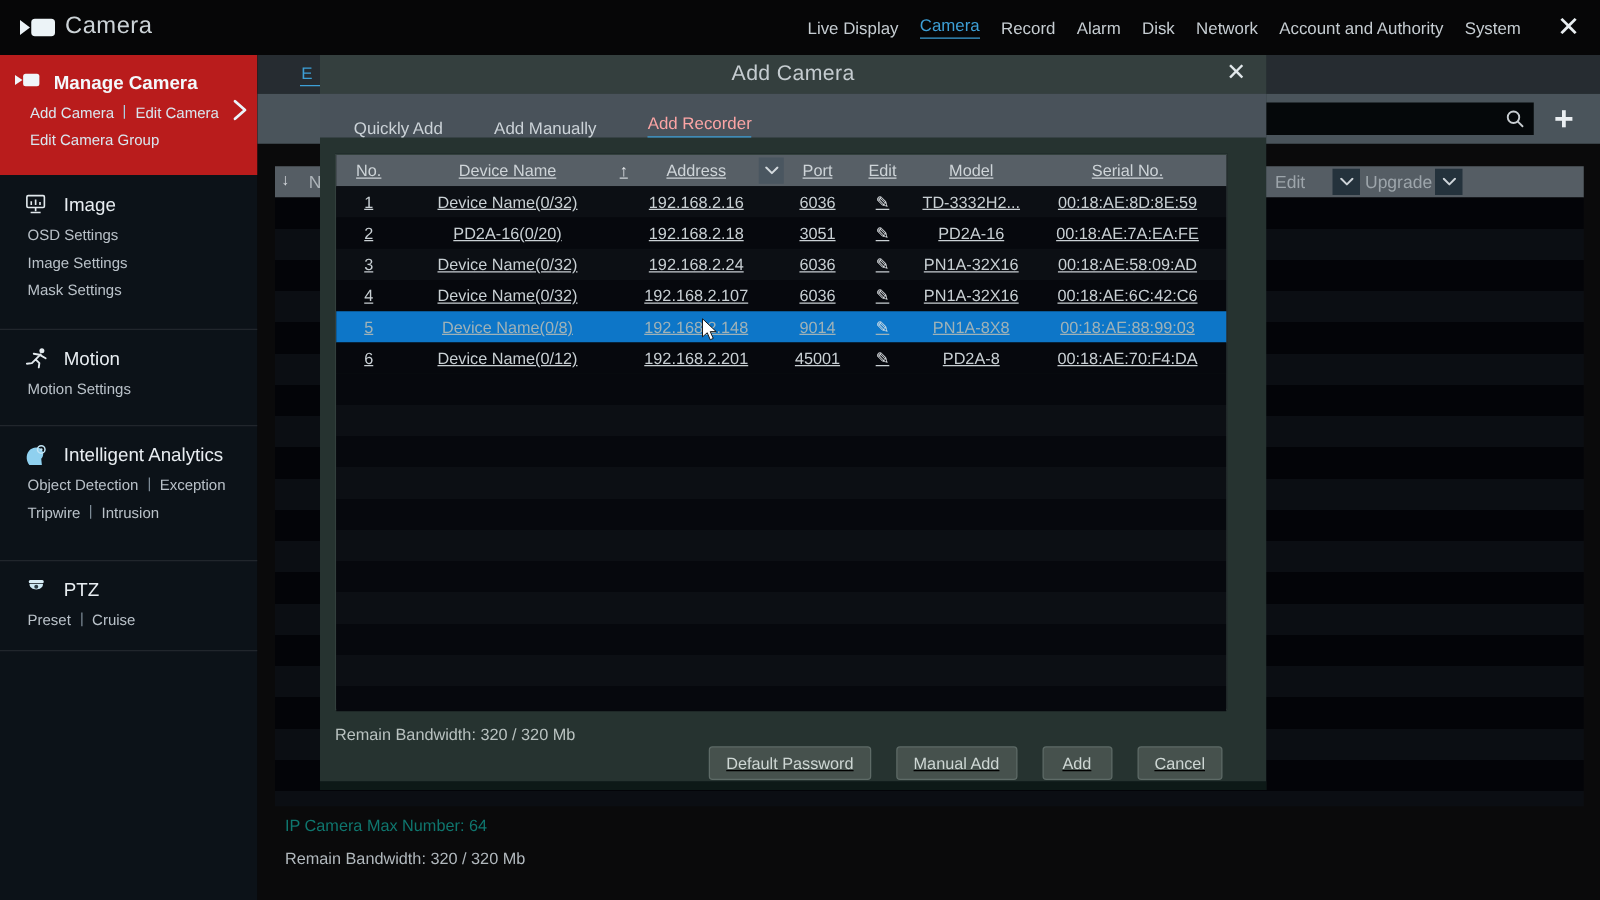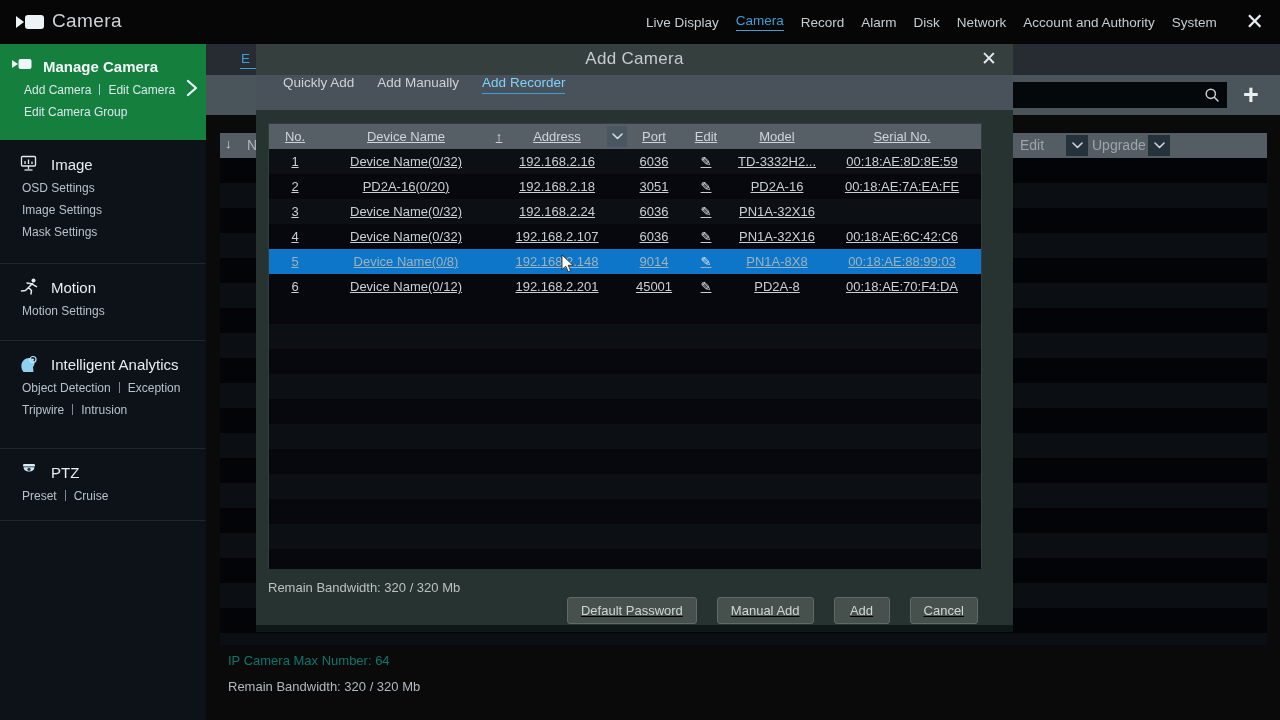--- a/index.html
+++ b/index.html
@@ -12,21 +12,21 @@
   .app-title{position:absolute;left:52px;top:10px;font-size:19px;color:#ccd3d7;letter-spacing:.4px;}
   .menu{position:absolute;left:646px;top:0;height:44px;display:flex;align-items:center;gap:17px;
     font-size:13.5px;color:#c6cdd2;white-space:nowrap;}
   .menu span{cursor:default;}
   .menu .active{color:#3d9fd6;border-bottom:1px solid #3d9fd6;padding-bottom:2px;}
   .top-close{position:absolute;right:16px;top:7px;font-size:22px;font-weight:700;color:#e9eef1;line-height:30px;}
 
   
   .sidebar{position:absolute;left:0;top:44px;width:206px;height:676px;background:#0c1218;}
   .sec{position:absolute;left:0;right:0;border-bottom:1px solid #21262c;}
-  #sec-manage{top:0;height:96px;background:#15803d;border-bottom:none;}
+  #sec-manage{top:0;height:96px;background:#b91c1c;border-bottom:none;}
   #sec-image{top:96px;height:123px;}
   #sec-motion{top:219px;height:77px;}
   #sec-ia{top:296px;height:108px;}
   #sec-ptz{top:404px;height:72px;}
   .shead{display:flex;align-items:center;gap:11px;padding:15px 0 0 20px;}
   #sec-manage .shead{padding:13px 0 0 12px;}
   .stitle{font-size:15px;color:#e8edf1;}
   #sec-manage .stitle{color:#f3f8fb;font-weight:600;}
   .lrow{margin:7px 0 0 22px;display:flex;align-items:center;gap:8px;font-size:12px;color:#b9c1c8;height:15px;}
   #sec-manage .lrow{margin-left:24px;color:#d9e7ef;}
@@ -59,22 +59,22 @@
     background:repeating-linear-gradient(to bottom,#030408 0 25px,#0b0e13 25px 50px);}
   .bg-status1{position:absolute;left:22px;top:609px;font-size:13px;color:#0f766e;}
   .bg-status2{position:absolute;left:22px;top:635px;font-size:13px;color:#b2b9be;}
 
   
   .modal{position:absolute;left:256px;top:44px;width:757px;height:588px;background:#263330;z-index:10;}
   .m-titlebar{position:absolute;left:0;top:0;width:757px;height:31px;background:#343f3e;}
   .m-title{position:absolute;left:0;top:5px;width:100%;text-align:center;font-size:17px;color:#c5ccd0;letter-spacing:.3px;}
   .m-close{position:absolute;right:16px;top:3px;font-size:19px;font-weight:700;color:#e2e8eb;}
   .m-tabs{position:absolute;left:0;top:31px;width:757px;height:35px;background:#49525a;
-    display:flex;align-items:flex-start;gap:23px;padding-left:27px;box-sizing:border-box;font-size:13.5px;color:#ccd3d8;}
-  .m-tabs .active{color:#7dd3fc;border-bottom:1.5px solid #3d9fd6;padding-bottom:3px;}
+    display:flex;align-items:flex-end;gap:41px;padding-left:27px;box-sizing:border-box;font-size:13.5px;color:#ccd3d8;}
+  .m-tabs .active{color:#fca5a5;border-bottom:1.5px solid #3d9fd6;padding-bottom:3px;}
   .m-table{position:absolute;left:12px;top:79px;width:714px;height:445px;box-sizing:border-box;
     border:1px solid #323f3c;background:#06080d;}
   .grid{display:grid;grid-template-columns:52px 170px 16px 100px 20px 54px 50px 92px 1fr;text-decoration:underline;}
   .thead{height:25px;background:#575f66;color:#ced4d8;font-size:13px;}
   .thead div,.trow div{height:25px;line-height:25px;text-align:center;overflow:hidden;white-space:nowrap;}
   .sort-up{color:#e2e6e9;font-weight:700;}
   .chevbox-m{background:#4a5660;height:21px !important;margin-top:2px;display:flex;align-items:center;justify-content:center;}
   .trow{height:25px;color:#c9d0d4;font-size:13px;}
   .trow:nth-child(odd){background:#06080d;}
   .trow:nth-child(even){background:#0c0f14;}
@@ -314,20 +314,21 @@
 
       <div class="grid trow">
         <div>3</div>
         <div>Device Name(0/32)</div>
           <div></div>
         <div>192.168.2.24</div>
           <div></div>
         <div>6036</div>
         <div class="pencil">✎</div>
         <div>PN1A-32X16</div>
+        <div>00:18:AE:58:09:AD</div>
       </div>
 
       <div class="grid trow">
         <div>4</div>
         <div>Device Name(0/32)</div>
           <div></div>
         <div>192.168.2.107</div>
           <div></div>
         <div>6036</div>
         <div class="pencil">✎</div>

